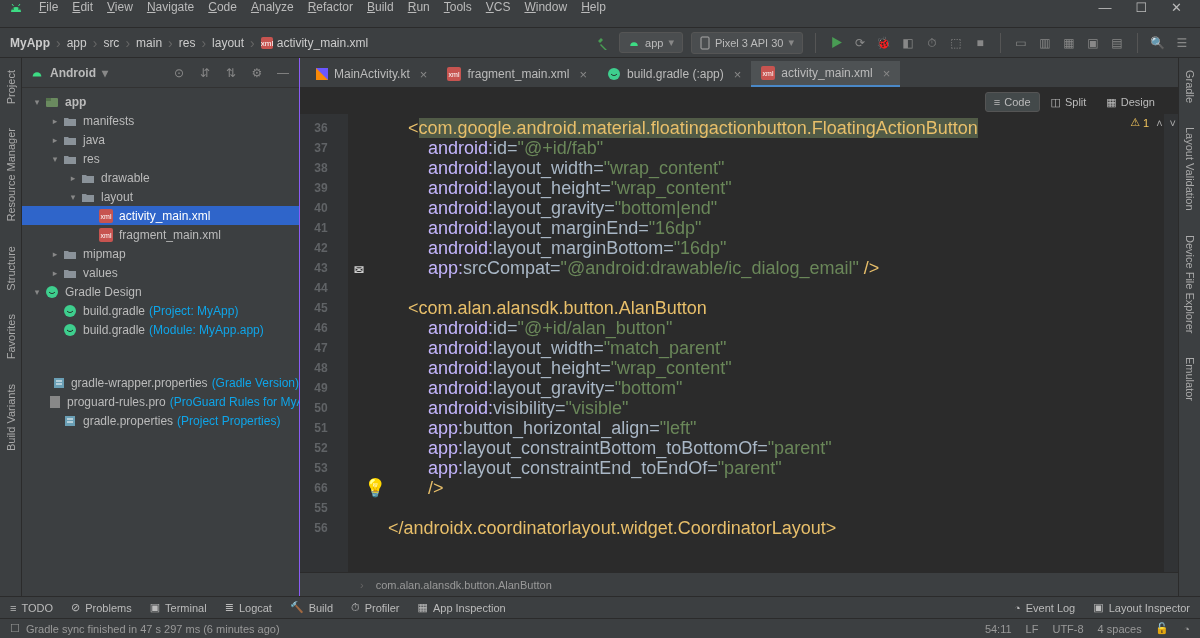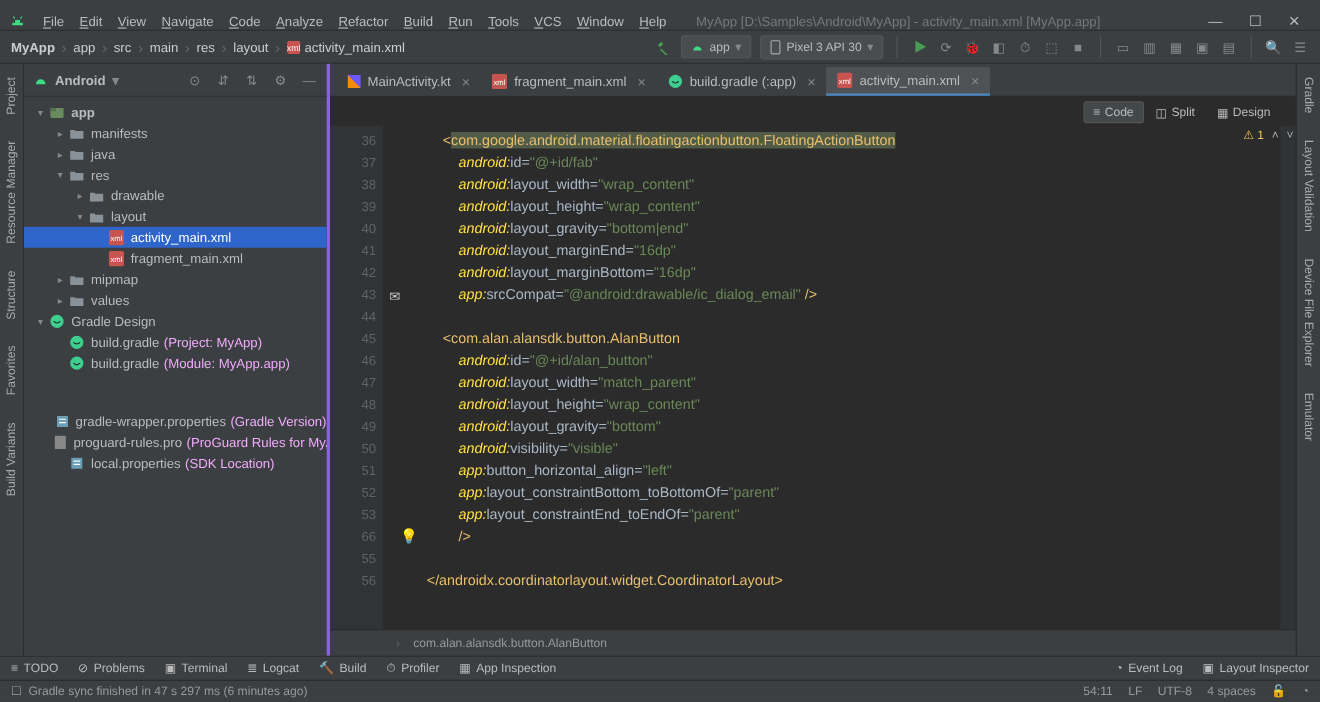--- a/index.html
+++ b/index.html
@@ -1,17 +1,17 @@
 <!DOCTYPE html>
 <html><head>
 <meta charset="utf-8">
 <style>
 * { margin:0; padding:0; box-sizing:border-box; font-family:"Segoe UI",Arial,sans-serif; }
 body { background:#3c3f41; color:#bbb; font-size:12px; overflow:hidden; width:1200px; height:638px; position:relative; }
-.menubar { height:28px; background:#3c3f41; display:flex; align-items:flex-end; padding:0 8px; border-bottom:1px solid #2b2b2b; }
+.menubar { height:28px; background:#3c3f41; display:flex; align-items:flex-start; padding:0 8px; border-bottom:1px solid #2b2b2b; }
 .menubar .app-icon { width:16px; height:16px; margin-right:8px; }
 .menubar .menu-item { padding:0 7px; cursor:pointer; color:#bbb; }
 .menubar .menu-item .u { text-decoration:underline; }
 .menubar .title { margin-left:20px; color:#777; font-size:12px; }
 .menubar .win-controls { margin-left:auto; display:flex; gap:24px; padding-right:10px; }
 .menubar .win-controls span { cursor:pointer; color:#bbb; font-size:13px; }
 .toolbar { height:30px; background:#3c3f41; display:flex; align-items:center; padding:0 10px; border-bottom:1px solid #2b2b2b; }
 .breadcrumb { display:flex; align-items:center; gap:4px; }
 .breadcrumb .crumb { color:#ccc; cursor:pointer; }
 .breadcrumb .crumb.bold { font-weight:bold; }
@@ -20,48 +20,48 @@
 .tb-btn { padding:3px 8px; background:#4a4d4f; border:1px solid #555; border-radius:3px; display:flex; align-items:center; gap:5px; cursor:pointer; font-size:11px; }
 .tb-icon { width:16px; height:16px; display:inline-flex; align-items:center; justify-content:center; color:#888; cursor:pointer; }
 .play-icon svg path { fill:#499c54; }
 .hammer-icon { color:#499c54; }
 .sep-vert { width:1px; height:20px; background:#555; margin:0 4px; }
 .main { display:flex; height:calc(638px - 28px - 30px - 22px - 20px); }
 .left-tool-strip, .right-tool-strip { width:22px; background:#3c3f41; display:flex; flex-direction:column; align-items:center; padding-top:8px; gap:16px; border-right:1px solid #2b2b2b; }
 .right-tool-strip { border-right:none; border-left:1px solid #2b2b2b; }
 .vert-tab { writing-mode:vertical-rl; transform:rotate(180deg); font-size:11px; color:#aaa; cursor:pointer; padding:4px 2px; display:flex; align-items:center; gap:4px; }
 .right-tool-strip .vert-tab { transform:none; }
-.project-panel { width:278px; background:#3c3f41; border-right:3px solid #8b5cf6; display:flex; flex-direction:column; }
+.project-panel { width:278px; background:#3c3f41; border-right:1px solid #8b5cf6; display:flex; flex-direction:column; }
 .proj-header { height:30px; display:flex; align-items:center; padding:0 8px; border-bottom:1px solid #323232; }
 .proj-header .proj-title { display:flex; align-items:center; gap:6px; cursor:pointer; font-weight:bold; }
 .proj-header .proj-icons { margin-left:auto; display:flex; gap:10px; }
 .tree { flex:1; overflow:auto; padding-top:4px; }
 .tree-row { display:flex; align-items:center; height:19px; padding-left:8px; cursor:pointer; white-space:nowrap; }
 .tree-row.selected { background:#2f65ca; color:#fff; }
 .tree-row .arrow { width:14px; display:inline-block; text-align:center; color:#888; font-size:9px; }
 .tree-row .icon { width:16px; height:14px; display:inline-flex; align-items:center; justify-content:center; margin-right:5px; }
 .tree-row .label { color:#bbb; }
 .tree-row.selected .label { color:#fff; }
-.tree-row .hint { color:#f0abfc; margin-left:4px; }
+.tree-row .hint { color:#0ea5e9; margin-left:4px; }
 .editor-area { flex:1; display:flex; flex-direction:column; background:#2b2b2b; }
 .editor-tabs { height:30px; display:flex; align-items:flex-end; background:#3c3f41; border-bottom:1px solid #2b2b2b; padding-left:6px; }
 .ed-tab { height:26px; display:flex; align-items:center; gap:6px; padding:0 10px; background:#3c3f41; cursor:pointer; font-size:12px; color:#bbb; }
 .ed-tab.active { background:#4e5254; border-bottom:2px solid #4a88c7; }
 .ed-tab .close { color:#888; cursor:pointer; margin-left:4px; font-size:13px; }
 .view-switcher { height:26px; display:flex; align-items:center; justify-content:flex-end; padding:4px 14px 2px; gap:2px; background:#2b2b2b; }
 .vsw-btn { padding:3px 8px; display:flex; align-items:center; gap:4px; cursor:pointer; font-size:11px; color:#bbb; border:1px solid transparent; }
 .vsw-btn.active { background:#43494a; border:1px solid #555; border-radius:3px; }
 .code-body { flex:1; display:flex; overflow:hidden; position:relative; }
-.gutter { width:48px; background:#313335; text-align:right; padding:4px 6px 0 0; color:#606366; font-family:"JetBrains Mono","Consolas",monospace; font-size:12px; line-height:20px; }
+.gutter { width:48px; background:#313335; text-align:center; padding:4px 6px 0 0; color:#606366; font-family:"JetBrains Mono","Consolas",monospace; font-size:12px; line-height:20px;font-weight:bold; }
 .gutter .gline { height:20px; position:relative; }
 .gutter .gline .mail { position:absolute; right:-22px; top:2px; color:#ccc; }
-.code { flex:1; padding:4px 0 0 40px; font-family:"JetBrains Mono","Consolas",monospace; font-size:13px; line-height:20px; white-space:pre; color:#a9b7c6; }
+.code { flex:1; padding:4px 0 0 40px; font-family:"JetBrains Mono","Consolas",monospace; font-size:18px; line-height:20px; white-space:pre; color:#a9b7c6; }
 .code .hl { background:#515b47; }
 .code .t-tag { color:#e8bf6a; }
-.code .t-ns { color:#fde047;font-style:italic; }
+.code .t-ns { color:#c4b5fd; }
 .code .t-str { color:#6a8759; }
 .code .bulb { position:absolute; left:64px; color:#f0a732; }
 .stripe { width:14px; background:#313335; position:relative; }
 .stripe .warn { position:absolute; top:2px; right:2px; color:#f2c55c; font-size:11px; display:flex; align-items:center; gap:3px; }
 .stripe .warn .upd { color:#aaa; margin-left:4px; cursor:pointer; }
 .crumb-bar { height:24px; background:#3c3f41; border-top:1px solid #2b2b2b; display:flex; align-items:center; padding-left:60px; font-size:11px; color:#999; gap:12px; }
 .bottom-tools { height:22px; background:#3c3f41; border-top:1px solid #2b2b2b; display:flex; align-items:center; padding:0 10px; gap:18px; font-size:11px; }
 .bt-item { display:flex; align-items:center; gap:5px; cursor:pointer; color:#bbb; }
 .bottom-tools .right { margin-left:auto; display:flex; gap:18px; }
 .status-bar { height:20px; background:#3c3f41; border-top:1px solid #2b2b2b; display:flex; align-items:center; padding:0 10px; font-size:11px; color:#999; }
@@ -75,21 +75,20 @@
   <span class="app-icon">
     <svg width="16" height="16" viewBox="0 0 16 16">
         <path fill="#3ddc84" d="M3 12a5 5 0 0110 0H3z"></path>
         <circle cx="5" cy="9" r="0.8" fill="#222"></circle>
         <circle cx="11" cy="9" r="0.8" fill="#222"></circle>
         <line x1="4" y1="4" x2="5.5" y2="6" stroke="#3ddc84"></line>
         <line x1="12" y1="4" x2="10.5" y2="6" stroke="#3ddc84"></line>
       </svg>
   </span>
   <span id="menu-items"><span class="menu-item"><span class="u">F</span>ile</span><span class="menu-item"><span class="u">E</span>dit</span><span class="menu-item"><span class="u">V</span>iew</span><span class="menu-item"><span class="u">N</span>avigate</span><span class="menu-item"><span class="u">C</span>ode</span><span class="menu-item"><span class="u">A</span>nalyze</span><span class="menu-item"><span class="u">R</span>efactor</span><span class="menu-item"><span class="u">B</span>uild</span><span class="menu-item"><span class="u">R</span>un</span><span class="menu-item"><span class="u">T</span>ools</span><span class="menu-item"><span class="u">V</span>CS</span><span class="menu-item"><span class="u">W</span>indow</span><span class="menu-item"><span class="u">H</span>elp</span></span>
-  <span class="title">MyApp [D:\Samples\Android\MyApp] - activity_main.xml [MyApp.app]</span>
   <div class="win-controls">
     <span>―</span>
     <span>☐</span>
     <span>✕</span>
   </div>
 </div>
 
 <div class="toolbar">
   <div class="breadcrumb" id="breadcrumb">
       <span class="crumb bold">MyApp</span>
@@ -332,22 +331,22 @@
         </div>
         <div class="tree-row" style="padding-left: 26px;">
           <span class="arrow"></span>
           <span class="icon">
             <svg width="14" height="14">
               <rect x="2" y="2" width="10" height="10" fill="#6a9fb5"></rect>
               <line x1="4" y1="5" x2="10" y2="5" stroke="#fff"></line>
               <line x1="4" y1="8" x2="10" y2="8" stroke="#fff"></line>
             </svg>
           </span>
-          <span class="label">local.properties</span>
-          <span class="hint">(SDK Location)</span>
+          <span class="label">gradle.properties</span>
+          <span class="hint">(Project Properties)</span>
         </div>
       </div>
   </div>
 
   <div class="editor-area">
     <div class="editor-tabs" id="ed-tabs">
         <div class="ed-tab">
           <svg width="12" height="12">
             <rect width="12" height="12" fill="#6b57ff"></rect>
             <path d="M0 0l12 12H0z" fill="#f88909"></path>

